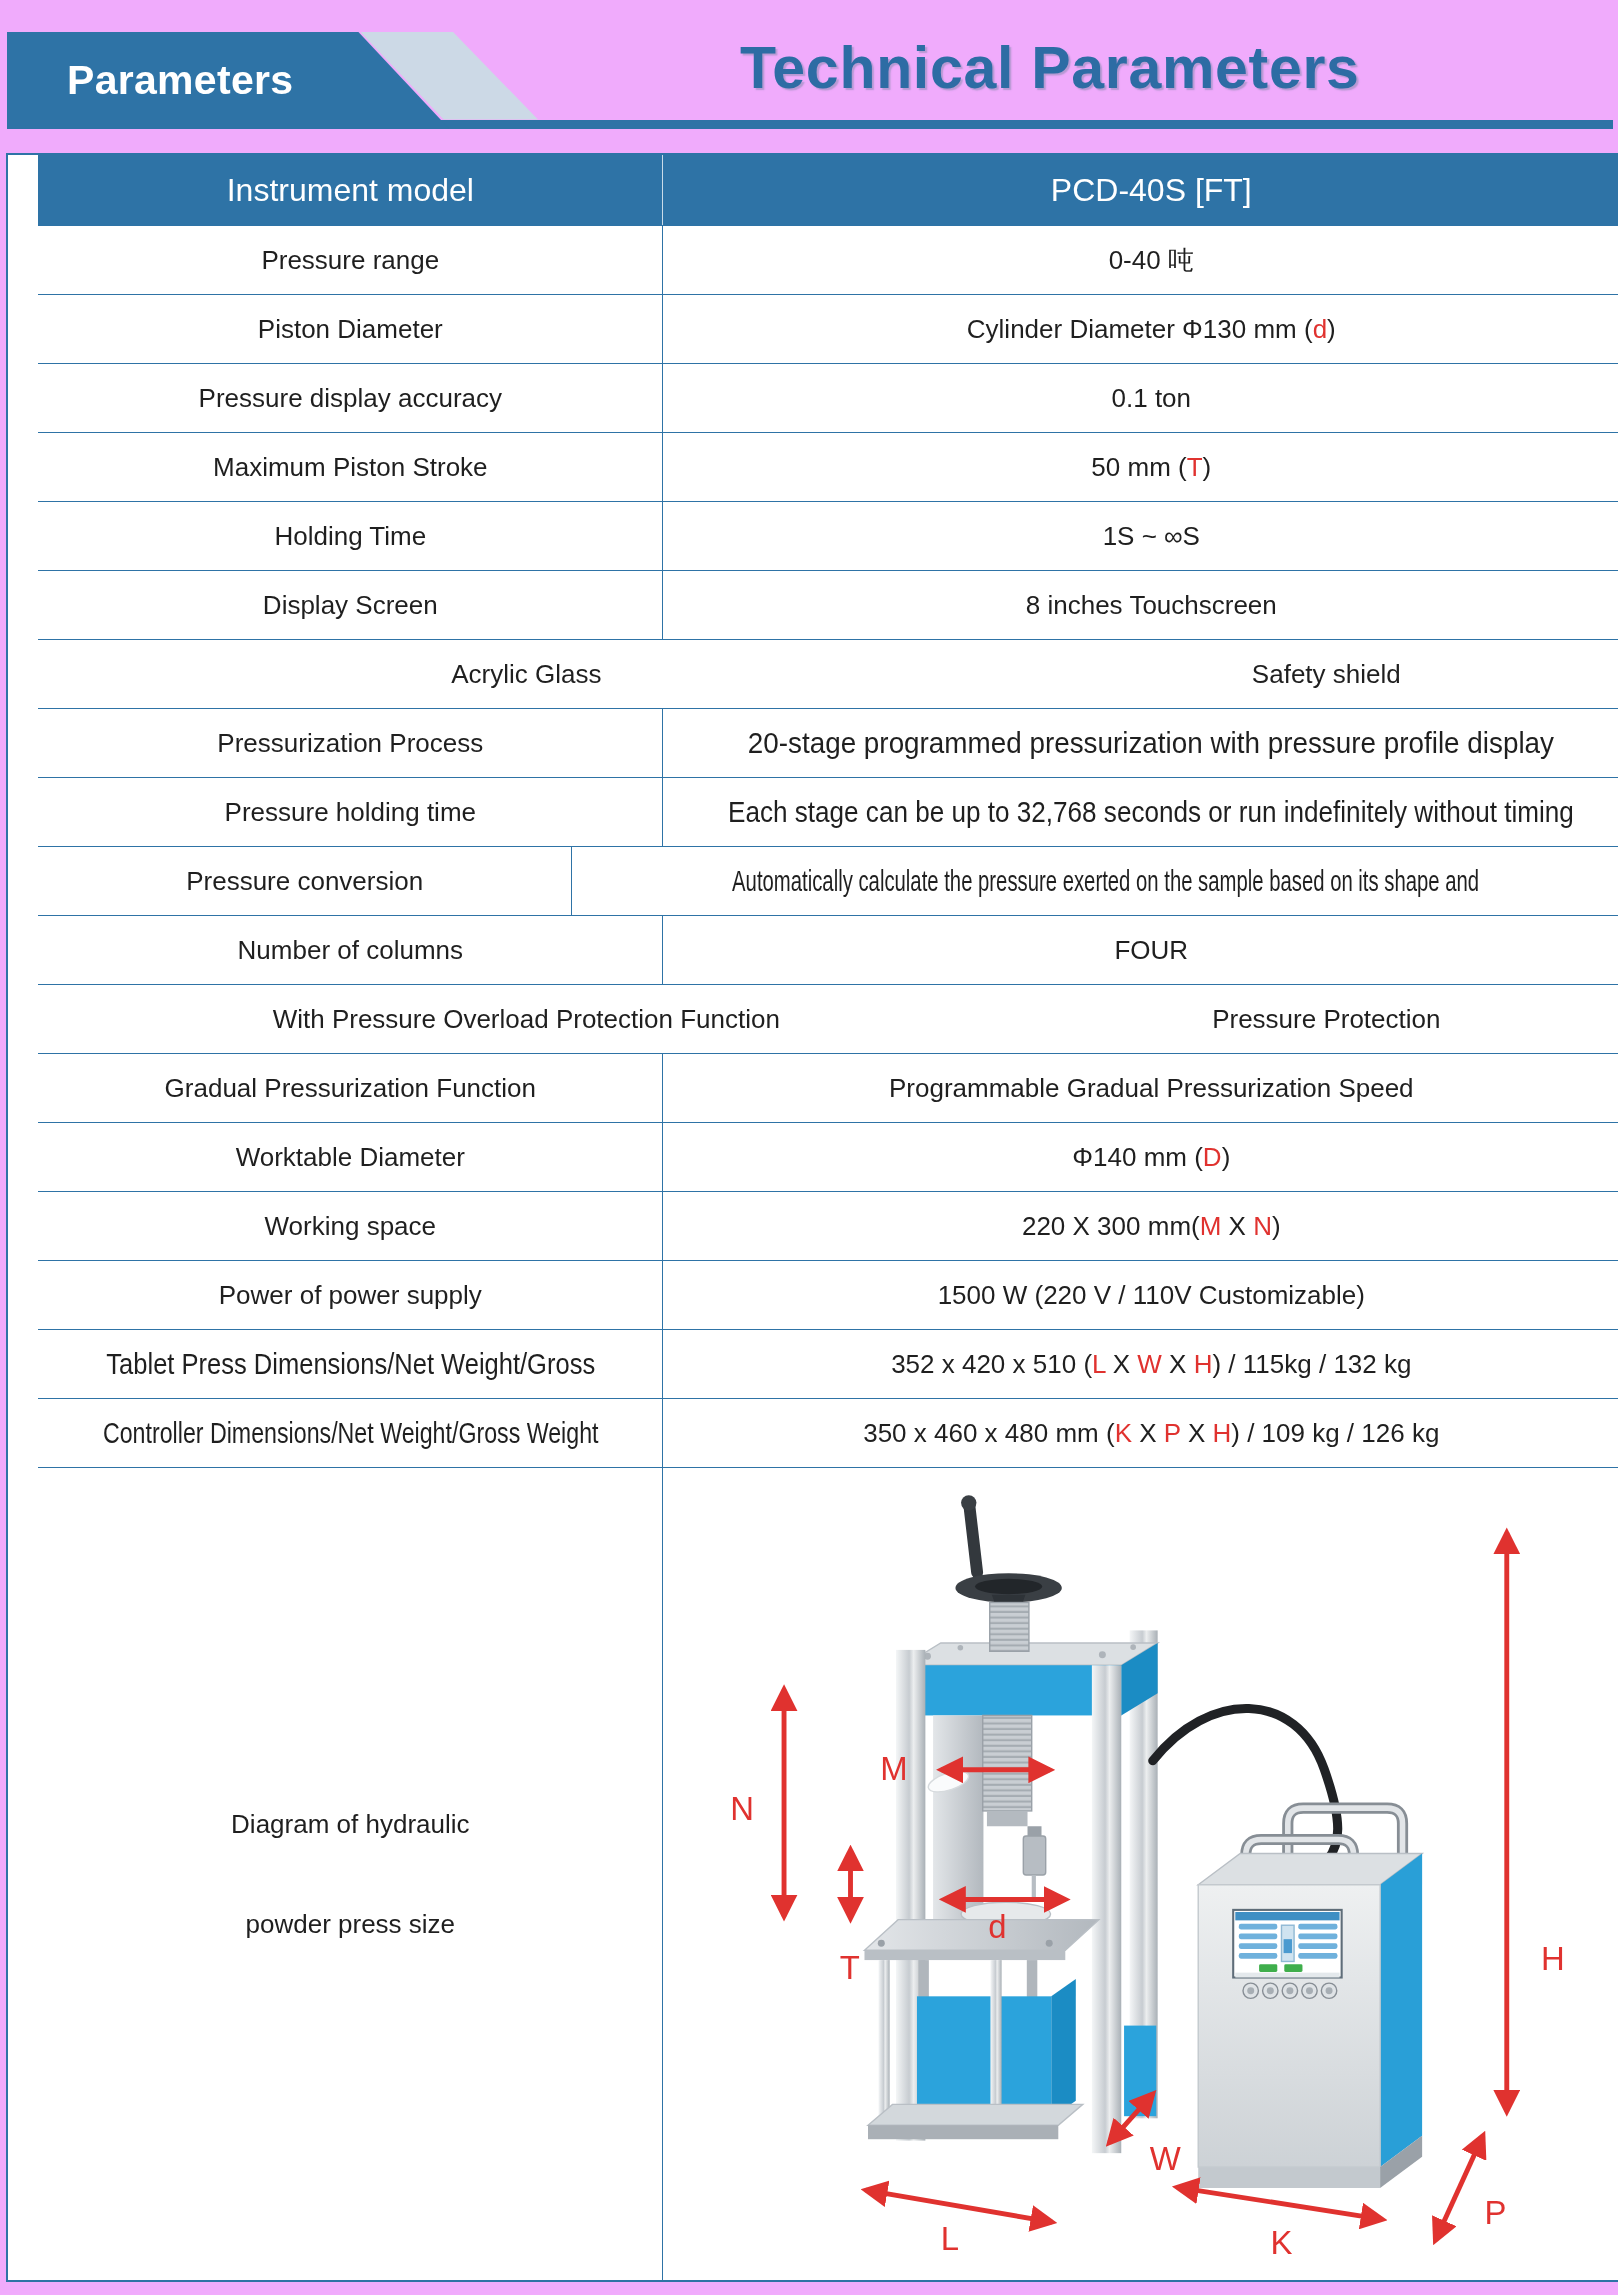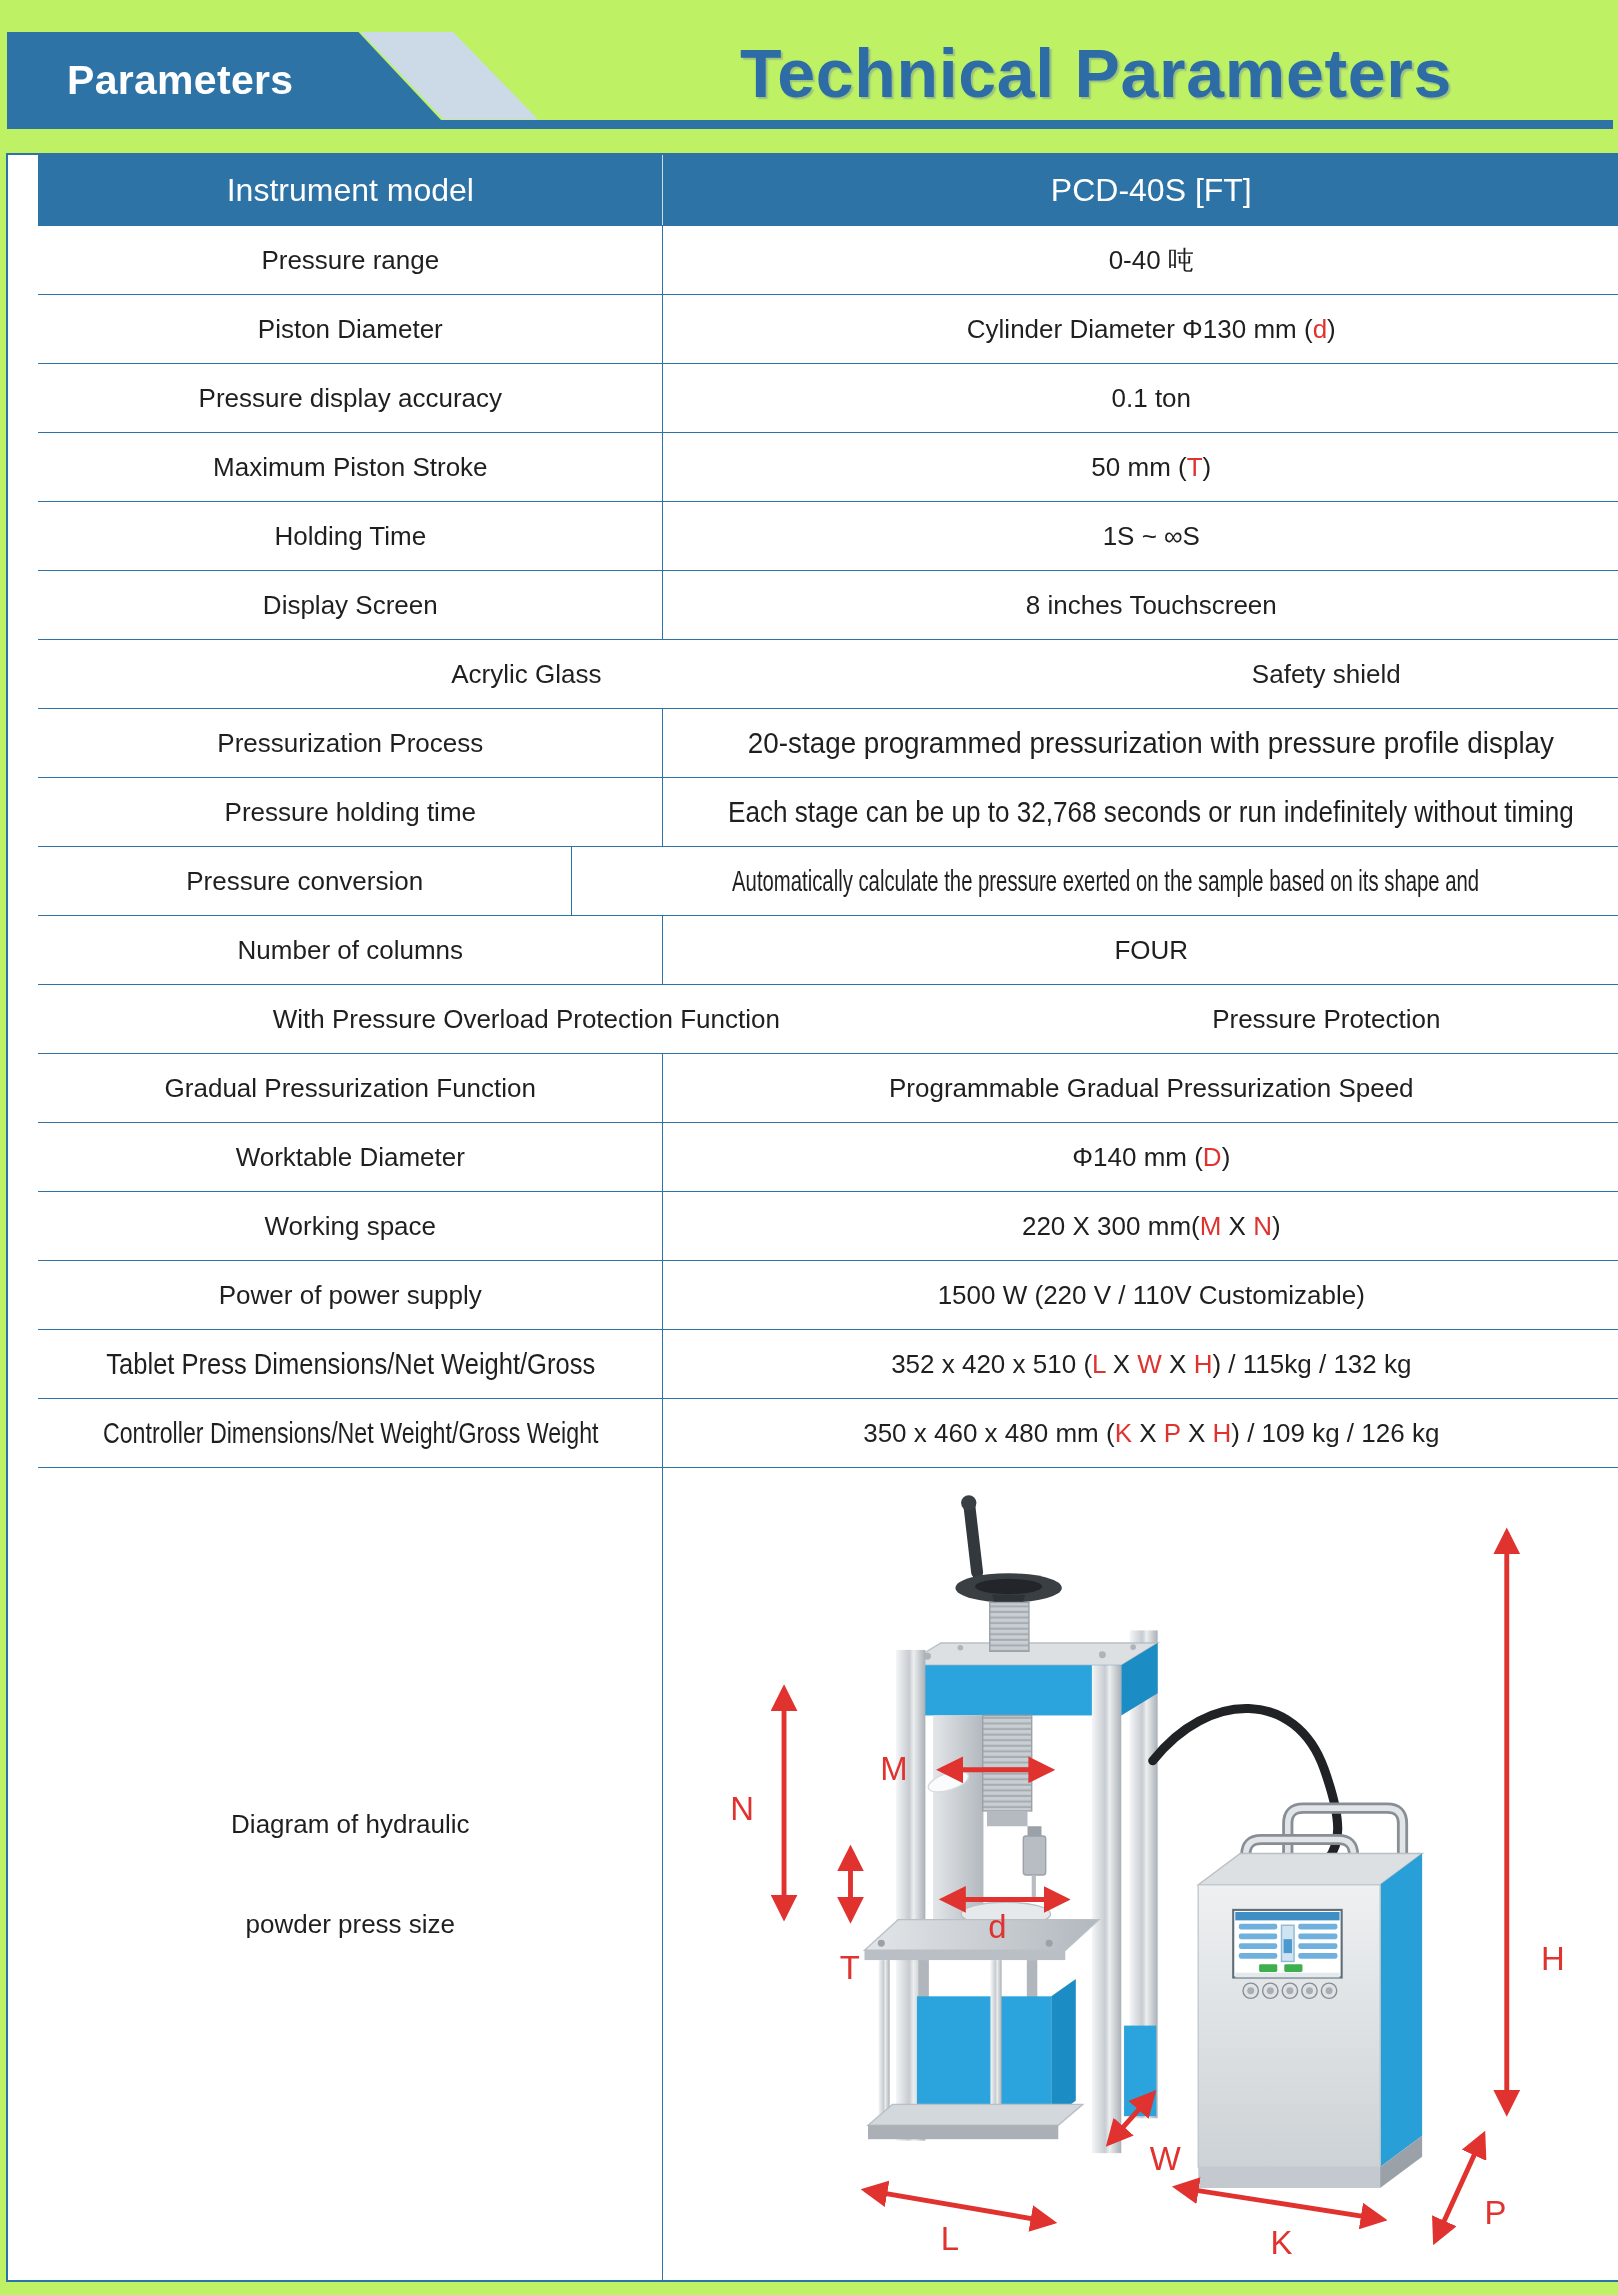--- a/index.html
+++ b/index.html
@@ -1,27 +1,27 @@
 <!DOCTYPE html>
 <html style="font-size:11.2px"><head>
 <meta charset="utf-8">
 <style>
   html,body{margin:0;padding:0;background:#ffffff;}
-  .page{position:relative;width:1618px;height:2295px;background:#bef264;overflow:hidden;
+  .page{position:relative;width:1618px;height:2295px;background:#f0abfc;overflow:hidden;
         font-family:"Liberation Sans","DejaVu Sans",sans-serif;}
 
   
   .top-rule{position:absolute;left:7px;top:120px;width:1606px;height:9px;background:#2e73a6;}
   .banner-dark{position:absolute;left:7px;top:31.5px;width:442px;height:97px;background:#2e73a6;
         clip-path:polygon(0 0,79.4% 0,100% 100%,0 100%);
         display:flex;align-items:center;box-sizing:border-box;padding-left:60px;}
   .banner-dark span{color:#ffffff;font-size:41px;font-weight:bold;letter-spacing:0.3px;}
   .banner-light{position:absolute;left:360px;top:31.5px;width:178px;height:88px;background:#ccd9e6;
         clip-path:polygon(0 0,52% 0,100% 100%,47% 100%);}
-  .page-title{position:absolute;left:740px;top:34px;margin:0;font-size:68px;font-weight:bold;
+  .page-title{position:absolute;left:740px;top:34px;margin:0;font-size:59px;font-weight:bold;
         color:#2d6ca4;letter-spacing:0.7px;text-shadow:2.1px 2.1px 1.4px rgba(110,130,160,.45);}
 
   
   .ptable{position:absolute;left:6.3px;top:153px;width:1601px;border:2.1px solid #2e73a6;background:#fff;padding-left:30px;}
   .trow{display:flex;height:68px;border-top:1.4px solid #2e73a6;}
   .trow.header-row{height:70px;border-top:none;background:#2e73a6;}
   .cell{display:flex;align-items:center;justify-content:center;box-sizing:border-box;}
   .cell-label{width:625px;border-right:1.4px solid #2e73a6;}
   .header-row .cell-label{border-right:1.4px solid rgba(255,255,255,.75);}
   .cell-value{flex:1;}

